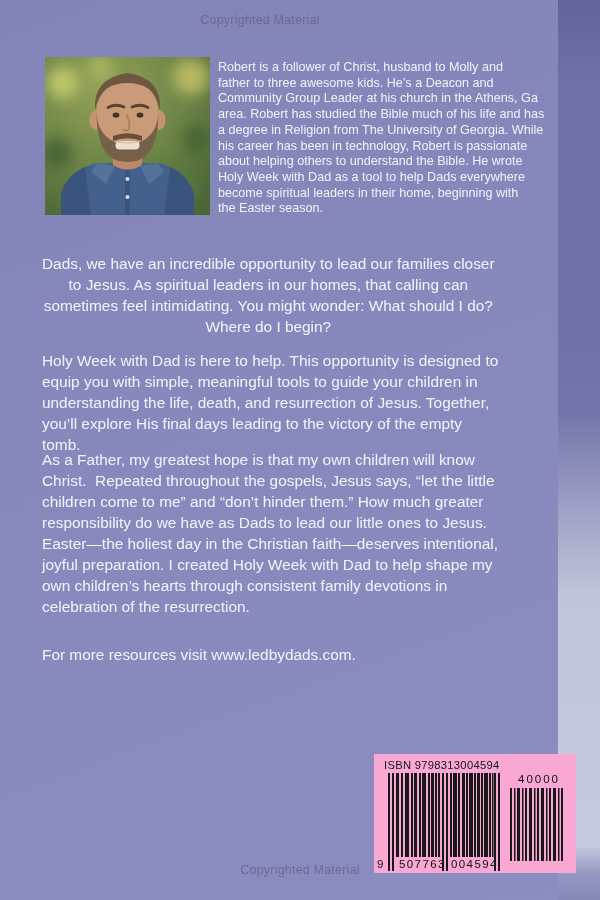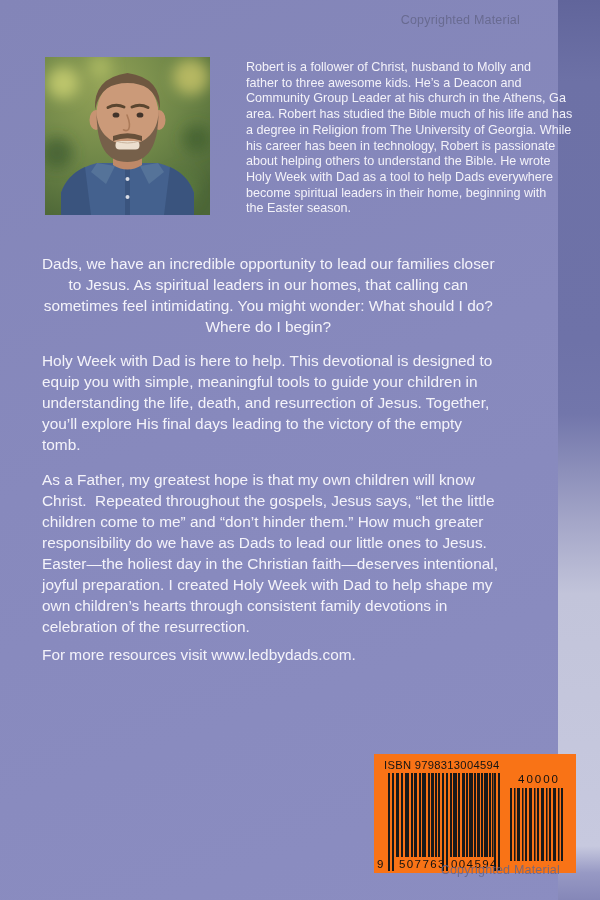--- a/index.html
+++ b/index.html
@@ -9,39 +9,39 @@
     font-family:"Liberation Sans",sans-serif;
   }
   .right-stripe{
     position:absolute;right:0;top:0;width:42px;height:900px;
     background:linear-gradient(180deg,
       #61659b 0%,#6d71a6 9%,#6e72a8 38%,#7276ab 46%,
       #a4a6c8 58%,#c2c4da 66%,#c7c9df 94%,#9799c4 97%,#8587b8 100%);
   }
   .copyright{
     position:absolute;font-size:12.5px;color:#64668a;opacity:.85;
-    letter-spacing:.2px;text-align:right;
+    letter-spacing:.2px;text-align:center;
   }
   .copyright.top{top:13px;left:0;width:520px;}
   .copyright.bottom{top:863px;left:40px;width:520px;}
   .photo{
     position:absolute;left:45px;top:57px;width:165px;height:158px;overflow:hidden;
   }
   .bio{
     position:absolute;left:218px;top:60px;
-    font-size:12.6px;line-height:15.7px;color:#f3f2f9;white-space:pre;margin-left:28px;
+    font-size:12.6px;line-height:15.7px;color:#f3f2f9;white-space:pre;
   }
   .para{
     position:absolute;left:42px;
     font-size:15.4px;line-height:21px;color:#f4f3fa;white-space:pre;
   }
-  #p1{top:253px;text-align:center;} #p2{top:350px;} #p3{top:469px;} #p4{top:644px;}
+  #p1{top:253px;text-align:center;} #p2{top:350px;} #p3{top:449px;} #p4{top:644px;}
   .barcode-panel{
     position:absolute;left:374px;top:754px;width:202px;height:119px;
-    background:#f97316;
+    background:#f9a8d4;
   }
   .isbn{
     position:absolute;left:10px;top:5px;font-size:11.2px;color:#141414;
     letter-spacing:.3px;
   }
   .bc-main{position:absolute;left:14px;top:19px;width:112px;height:98px;}
   .bc-digit{position:absolute;top:104px;font-size:11.5px;color:#111;letter-spacing:1.4px;}
   .d-prefix{left:3px;letter-spacing:0;}
   .d-g1{left:25px;}
   .d-g2{left:77px;text-align:center;}
@@ -114,21 +114,21 @@
 his career has been in technology, Robert is passionate
 about helping others to understand the Bible. He wrote
 Holy Week with Dad as a tool to help Dads everywhere
 become spiritual leaders in their home, beginning with
 the Easter season.</div>
 
 <div class="para" id="p1">Dads, we have an incredible opportunity to lead our families closer
 to Jesus. As spiritual leaders in our homes, that calling can
 sometimes feel intimidating. You might wonder: What should I do?
 Where do I begin?</div>
-<div class="para" id="p2">Holy Week with Dad is here to help. This devotional is designed to
+<div class="para" id="p2">Holy Week with Dad is here to help. This opportunity is designed to
 equip you with simple, meaningful tools to guide your children in
 understanding the life, death, and resurrection of Jesus. Together,
 you’ll explore His final days leading to the victory of the empty
 tomb.</div>
 <div class="para" id="p3">As a Father, my greatest hope is that my own children will know
 Christ.  Repeated throughout the gospels, Jesus says, “let the little
 children come to me” and “don’t hinder them.” How much greater
 responsibility do we have as Dads to lead our little ones to Jesus.
 Easter—the holiest day in the Christian faith—deserves intentional,
 joyful preparation. I created Holy Week with Dad to help shape my

